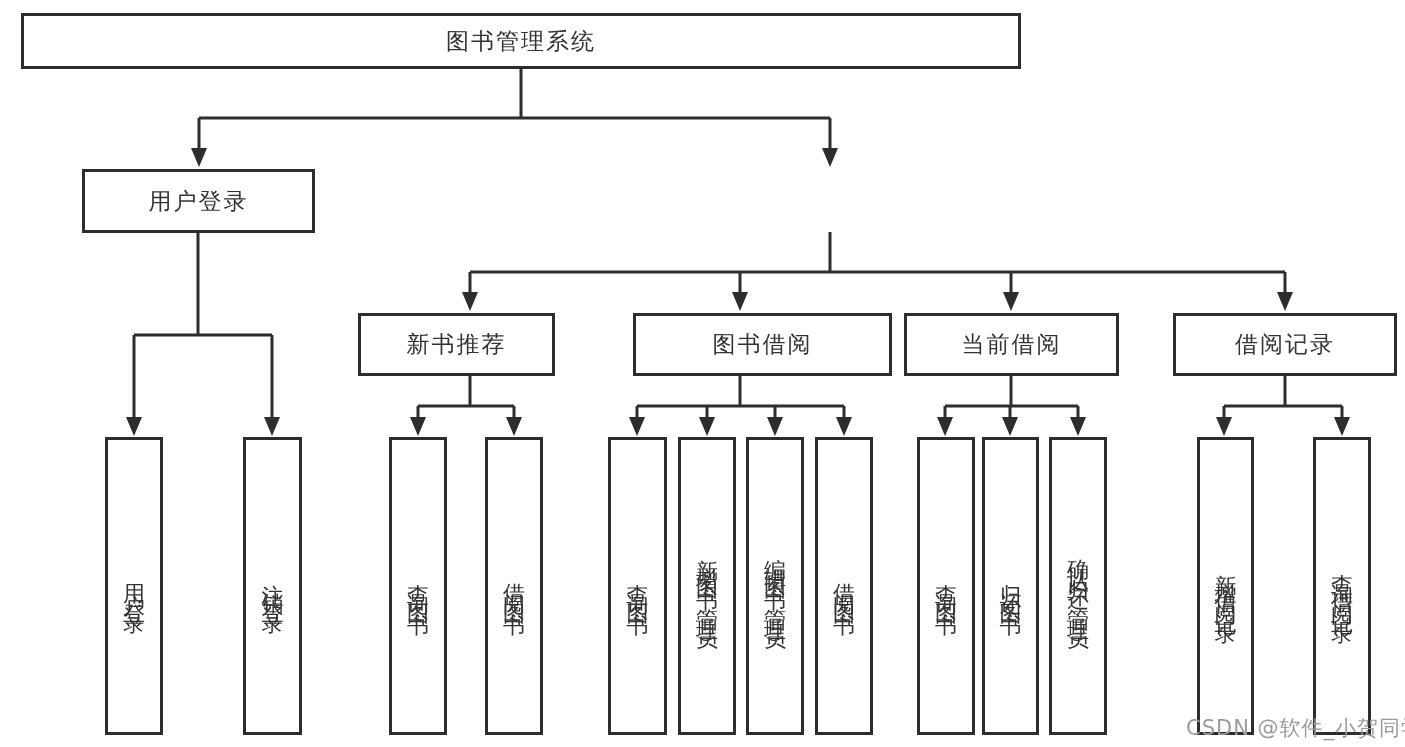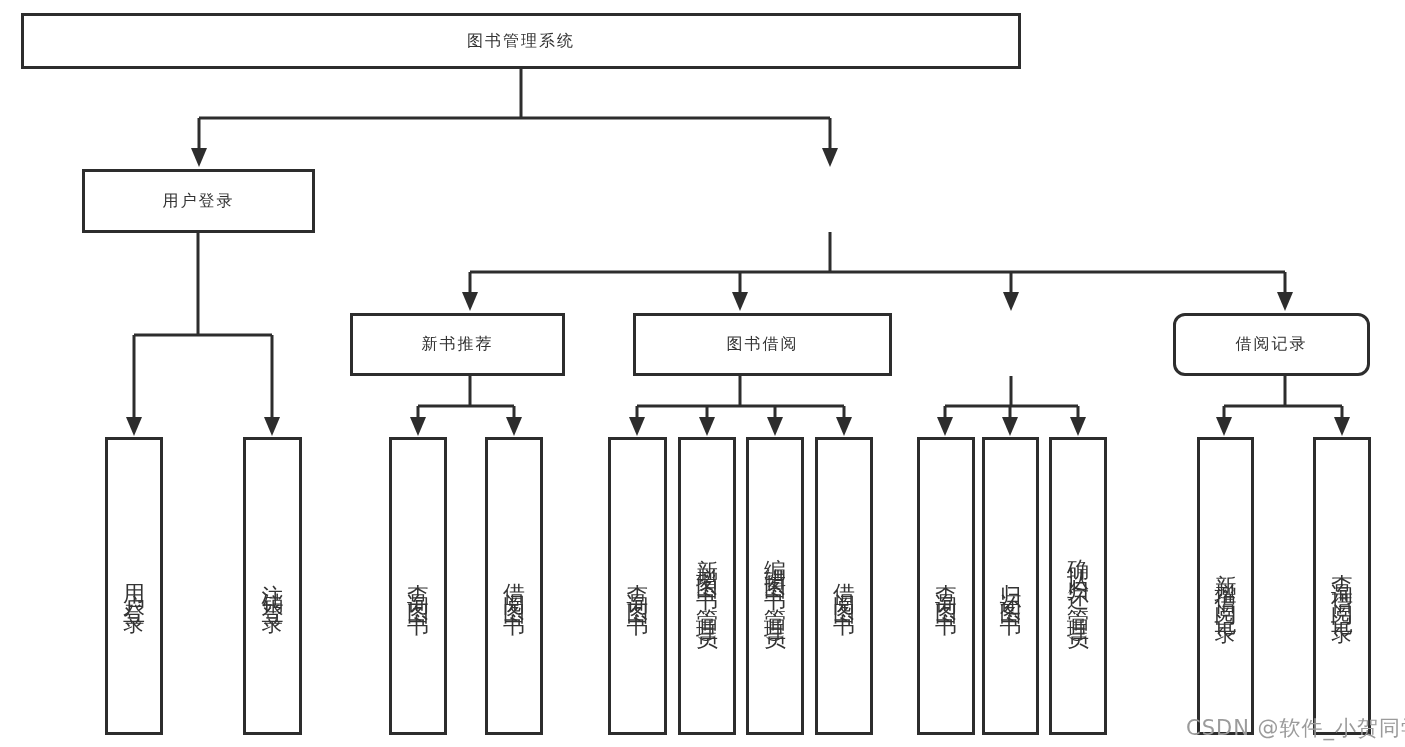--- a/index.html
+++ b/index.html
@@ -16,39 +16,39 @@
     position: absolute;
     box-sizing: border-box;
     border: 3px solid #2d2d2d;
     background: #ffffff;
     color: #333333;
     display: flex;
     align-items: center;
     justify-content: center;
     text-align: center;
   }
-  .h-node { font-size: 16px; letter-spacing: 2px; }
+  .h-node { font-size: 23px; letter-spacing: 2px; }
   .v-node {
     writing-mode: vertical-rl;
     text-orientation: mixed;
     font-size: 22px;
     letter-spacing: 10px;
     line-height: 1;
   }
   
   .pos-root   { left: 21px;  top: 13px;  width: 1000px; height: 56px; }
   
   .pos-user   { left: 82px;  top: 169px; width: 233px;  height: 64px; }
   .pos-mgmt   { left: 712px; top: 170px; width: 235px;  height: 62px; }
   
   .pos-l3     { top: 313px; height: 63px; }
-  .pos-newbk  { left: 350px;  width: 215px; text-align: center; }
+  .pos-newbk  { left: 358px;  width: 197px; text-align: center; }
   .pos-borrow { left: 633px;  width: 259px; }
   .pos-curr   { left: 904px;  width: 215px; }
-  .pos-rec    { left: 1173px; width: 197px; border-radius: 12px; }
+  .pos-rec    { left: 1173px; width: 224px; }
   
   .pos-leaf   { top: 437px; height: 298px; }
   .pos-u1 { left: 105px;  width: 58px; }
   .pos-u2 { left: 243px;  width: 59px; }
   .pos-n1 { left: 389px;  width: 58px; }
   .pos-n2 { left: 485px;  width: 58px; }
   .pos-b1 { left: 608px;  width: 59px; }
   .pos-b2 { left: 678px;  width: 58px; }
   .pos-b3 { left: 746px;  width: 58px; }
   .pos-b4 { left: 815px;  width: 58px; }
@@ -149,20 +149,21 @@
       <polygon points="1334,417 1350,417 1342,436"></polygon>
     </g>
   </svg>
 
   <div class="node h-node pos-root">图书管理系统</div>
 
   <div class="node h-node pos-user">用户登录</div>
 
   <div class="node h-node pos-l3 pos-newbk">新书推荐</div>
   <div class="node h-node pos-l3 pos-borrow">图书借阅</div>
+  <div class="node h-node pos-l3 pos-curr">当前借阅</div>
   <div class="node h-node pos-l3 pos-rec">借阅记录</div>
 
   <div class="node v-node pos-leaf pos-u1">用户登录</div>
   <div class="node v-node pos-leaf pos-u2">注销登录</div>
 
   <div class="node v-node pos-leaf pos-n1">查询图书</div>
   <div class="node v-node pos-leaf pos-n2">借阅图书</div>
 
   <div class="node v-node pos-leaf pos-b1">查询图书</div>
   <div class="node v-node pos-leaf pos-b2">新增图书（管理员）</div>

